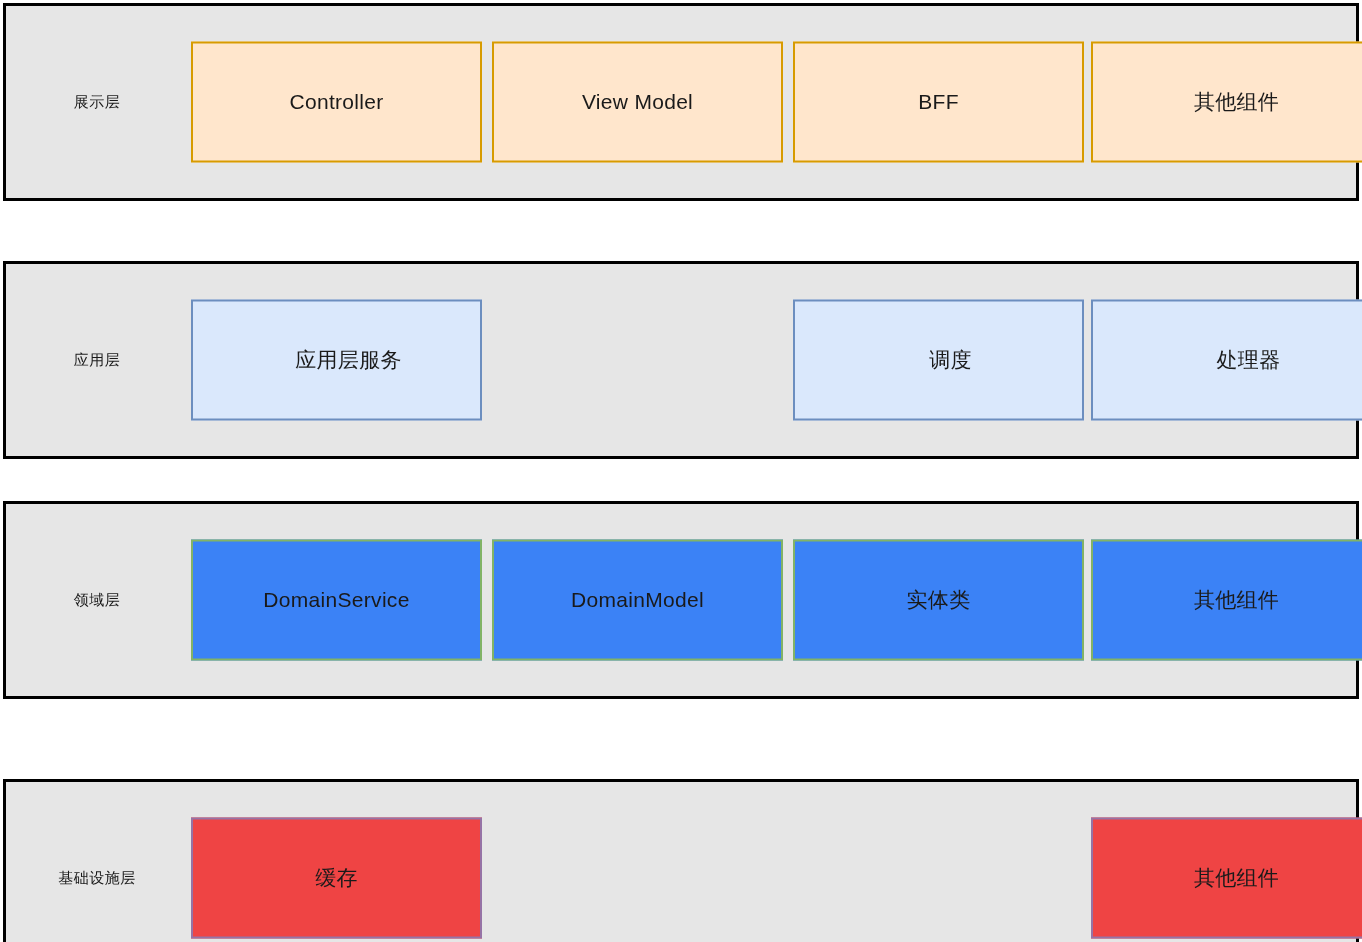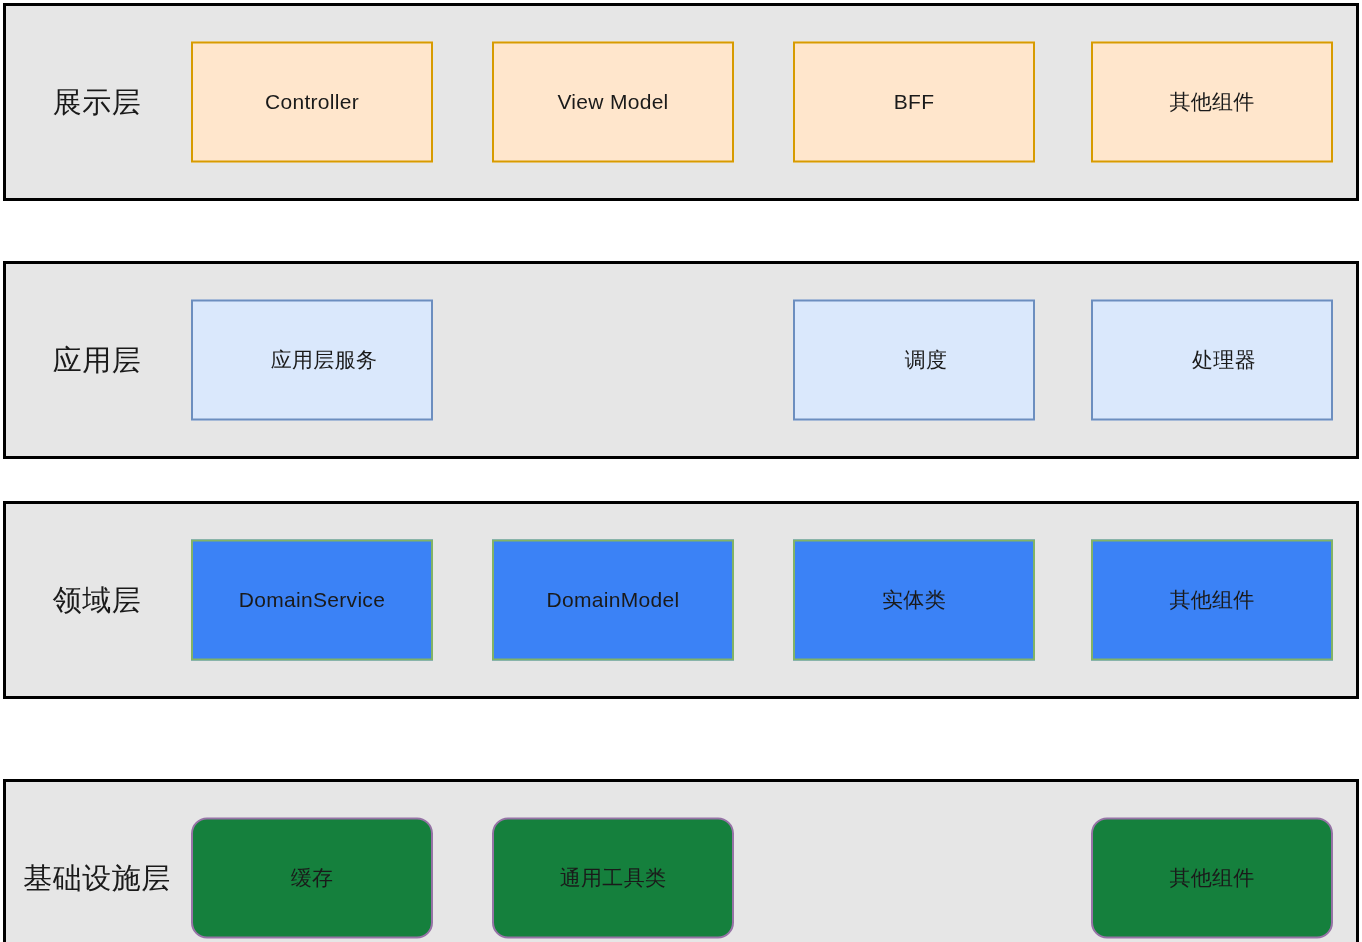--- a/index.html
+++ b/index.html
@@ -36,32 +36,32 @@
   .layer-band.band-2 { top: 501px; }
   .layer-band.band-3 { top: 779px; }
 
   .layer-label {
     position: absolute;
     left: 0px;
     top: 50%;
     transform: translateY(-50%);
     width: 182px;
     text-align: center;
-    font-size: 29px;
+    font-size: 15px;
     line-height: 1.2;
     color: #1a1a1a;
     letter-spacing: 0.5px;
     white-space: nowrap;
   }
 
   .node-box {
     position: absolute;
     top: 50%;
     transform: translateY(-50%);
-    width: 242px;
+    width: 291px;
     height: 121px;
     box-sizing: border-box;
     border-width: 2px;
     border-style: solid;
     display: flex;
     align-items: center;
     justify-content: center;
     text-align: center;
   }
 
@@ -75,21 +75,21 @@
     line-height: 1.25;
     color: #1a1a1a;
     letter-spacing: 0.3px;
     white-space: nowrap;
   }
 
   
   .pal-orange { background: #ffe6cc; border-color: #d79b00; }
   .pal-blue   { background: #dae8fc; border-color: #6c8ebf; padding-left: 24px; }
   .pal-green  { background: #3b82f6; border-color: #82b366; }
-  .pal-purple { background: #15803d; border-color: #9673a6; border-radius: 16px; }
+  .pal-purple { background: #ef4444; border-color: #9673a6; }
 </style>
 </head>
 <body>
 
 <div id="diagram">
 
   <div class="layer-band band-0">
     <div class="layer-label">展示层</div>
     <div class="node-box col-0 pal-orange">
       <span class="node-label">Controller</span>
@@ -132,21 +132,18 @@
     <div class="node-box col-3 pal-green">
       <span class="node-label">其他组件</span>
     </div>
   </div>
 
   <div class="layer-band band-3">
     <div class="layer-label">基础设施层</div>
     <div class="node-box col-0 pal-purple">
       <span class="node-label">缓存</span>
     </div>
-    <div class="node-box col-1 pal-purple">
-      <span class="node-label">通用工具类</span>
-    </div>
     <div class="node-box col-3 pal-purple">
       <span class="node-label">其他组件</span>
     </div>
   </div>
 
 </div>
 
 </body></html>

